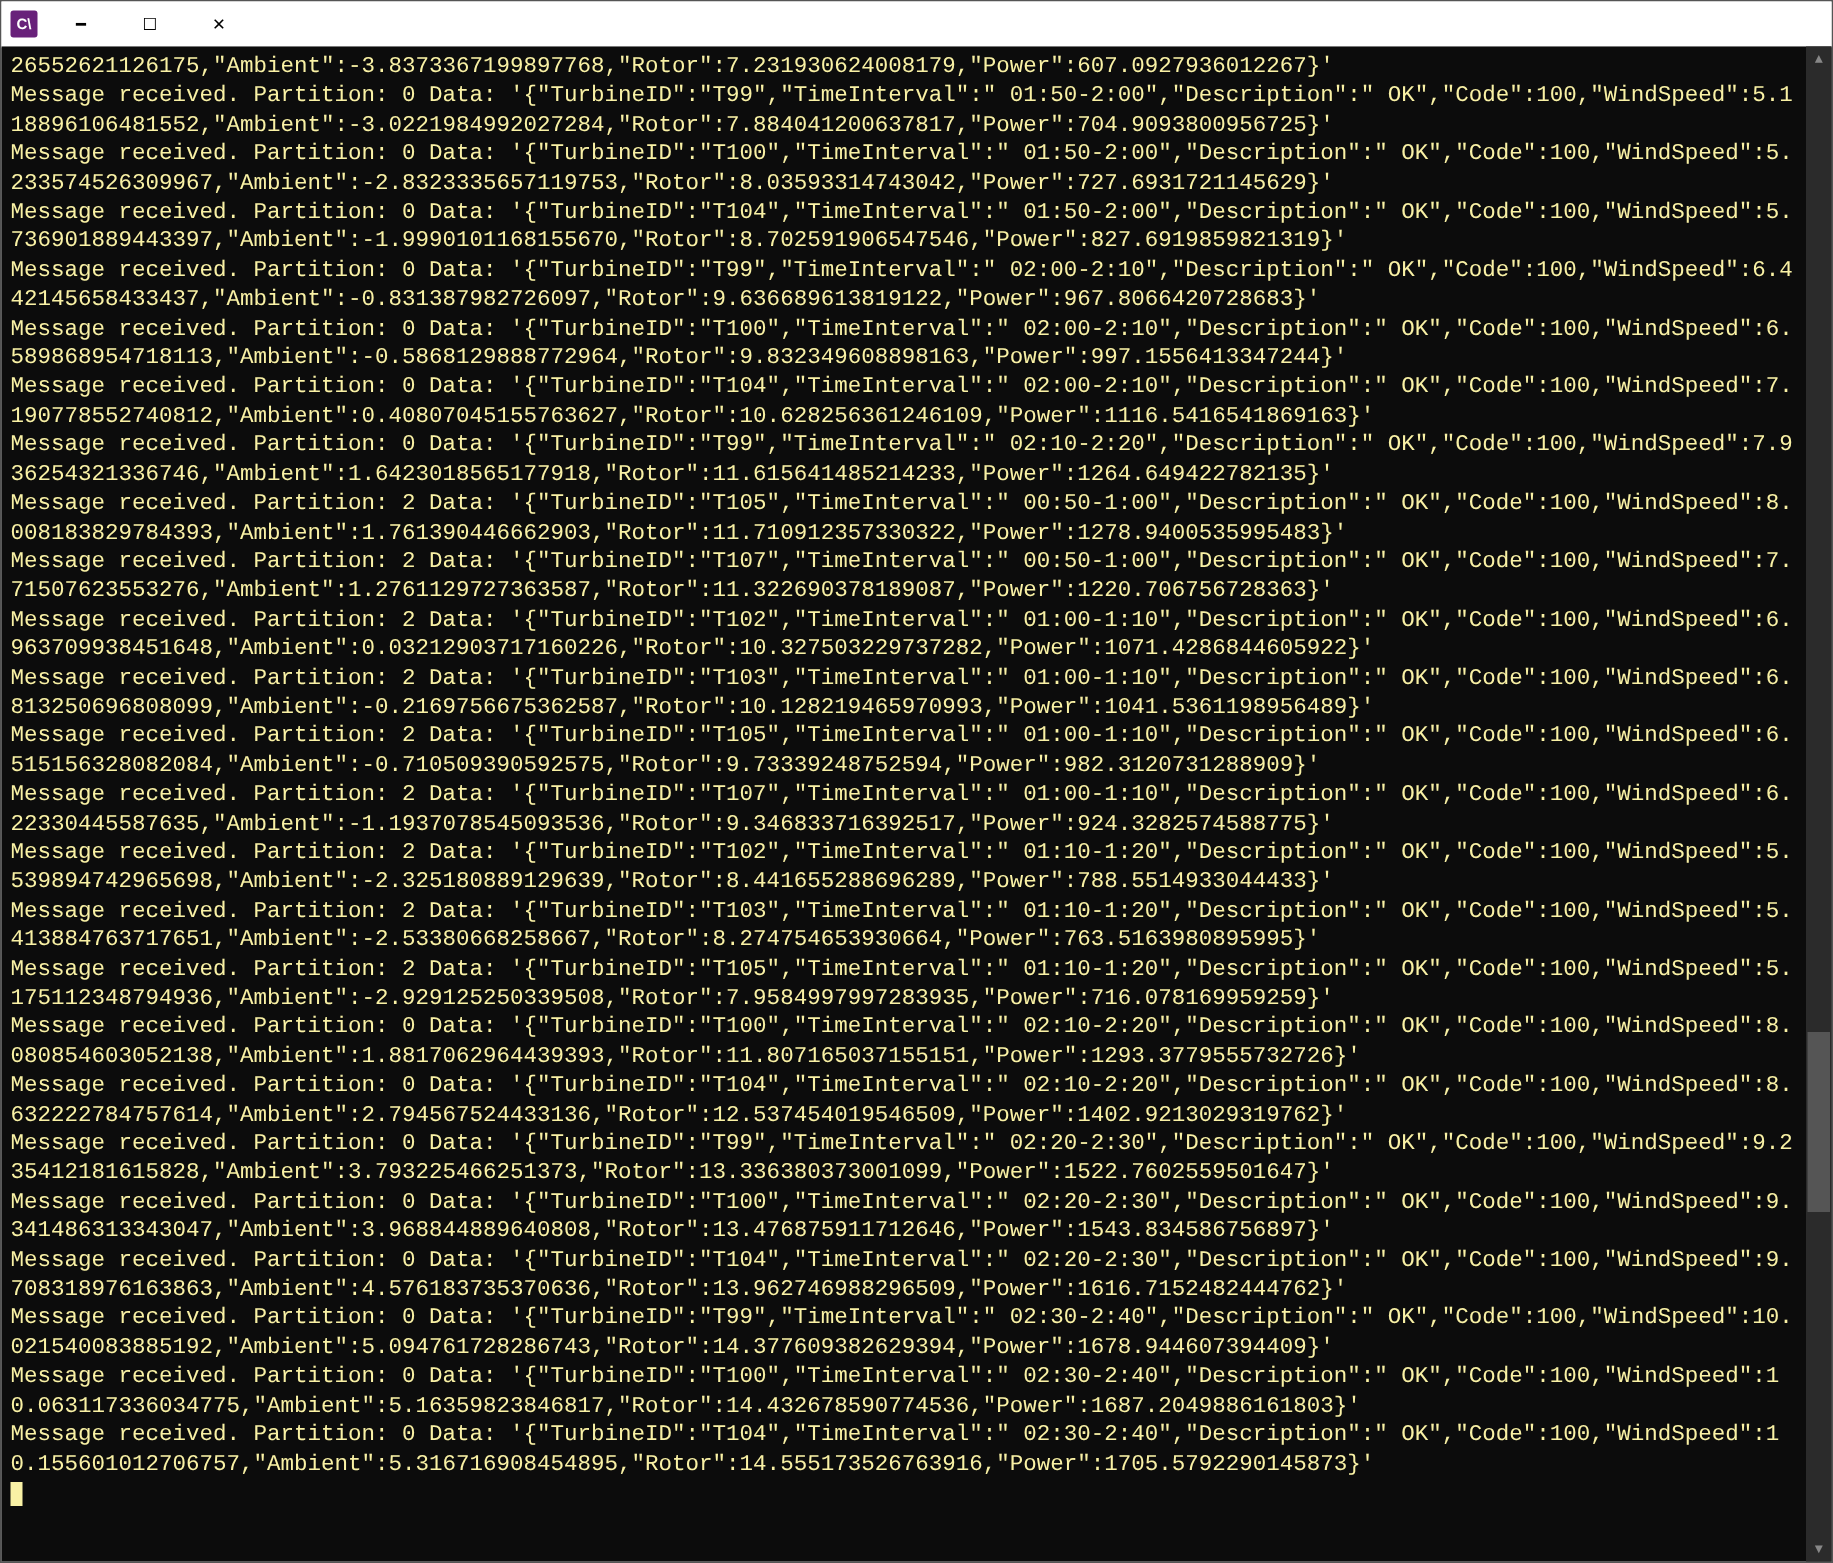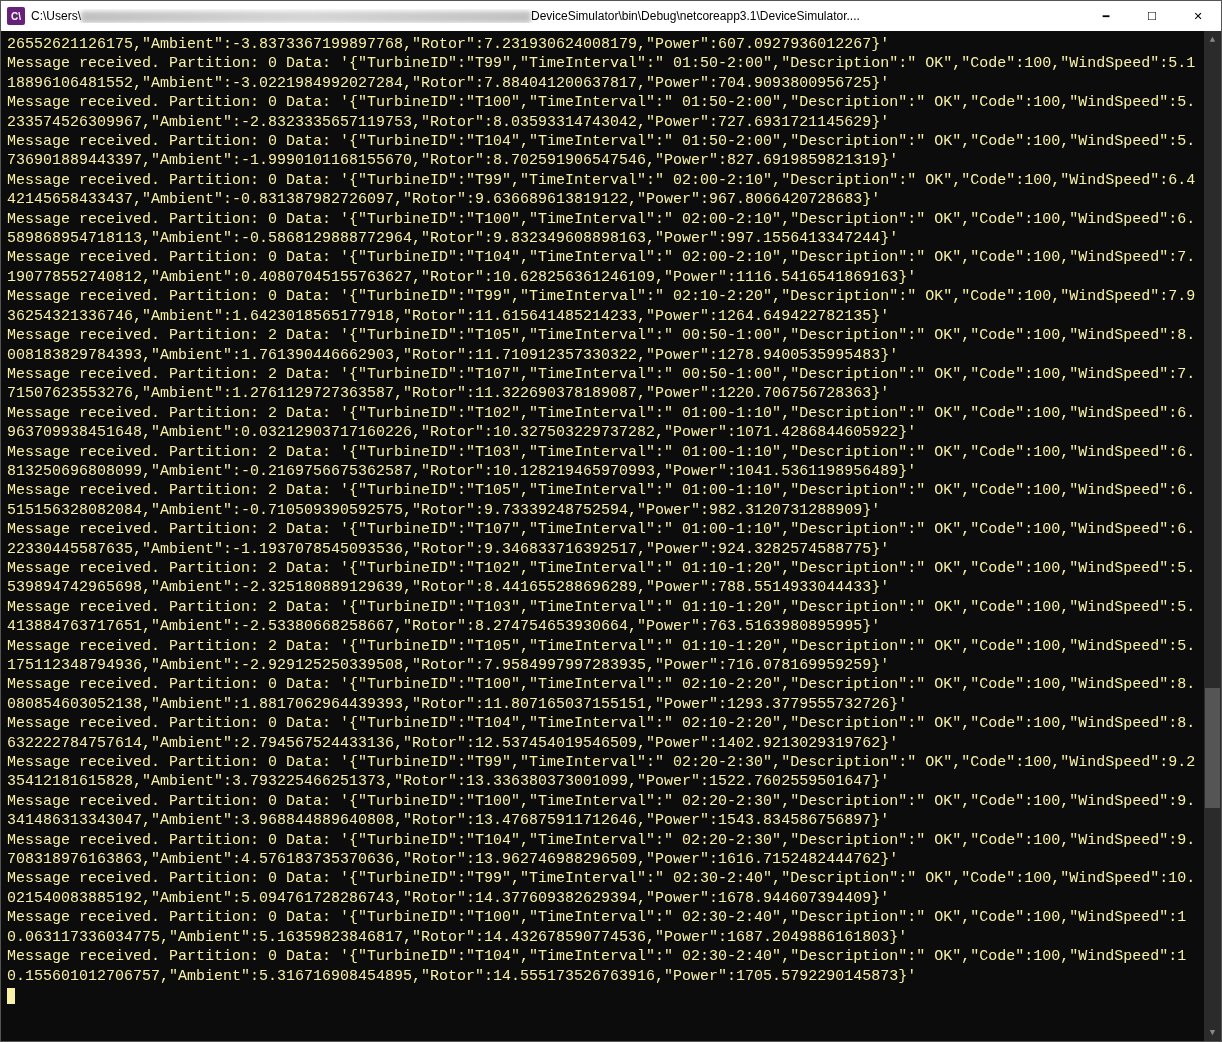--- a/index.html
+++ b/index.html
@@ -110,23 +110,20 @@
   }
   @keyframes blink{50%{opacity:0;}}
 </style>
 </head>
 <body>
 
 <div class="window">
 
   <div class="titlebar">
     <div class="icon">C\</div>
-    <div class="title">
-      <span>C:\Users\</span><span class="blur"></span><span>DeviceSimulator\bin\Debug\netcoreapp3.1\DeviceSimulator....</span>
-    </div>
     <div class="ctrls">
       <div class="btn">━</div>
       <div class="btn">☐</div>
       <div class="btn close">✕</div>
     </div>
   </div>
 
   <div class="console-area">
     <div class="console" id="console">26552621126175,"Ambient":-3.8373367199897768,"Rotor":7.231930624008179,"Power":607.0927936012267}'
 Message received. Partition: 0 Data: '{"TurbineID":"T99","TimeInterval":" 01:50-2:00","Description":" OK","Code":100,"WindSpeed":5.118896106481552,"Ambient":-3.0221984992027284,"Rotor":7.884041200637817,"Power":704.9093800956725}'

